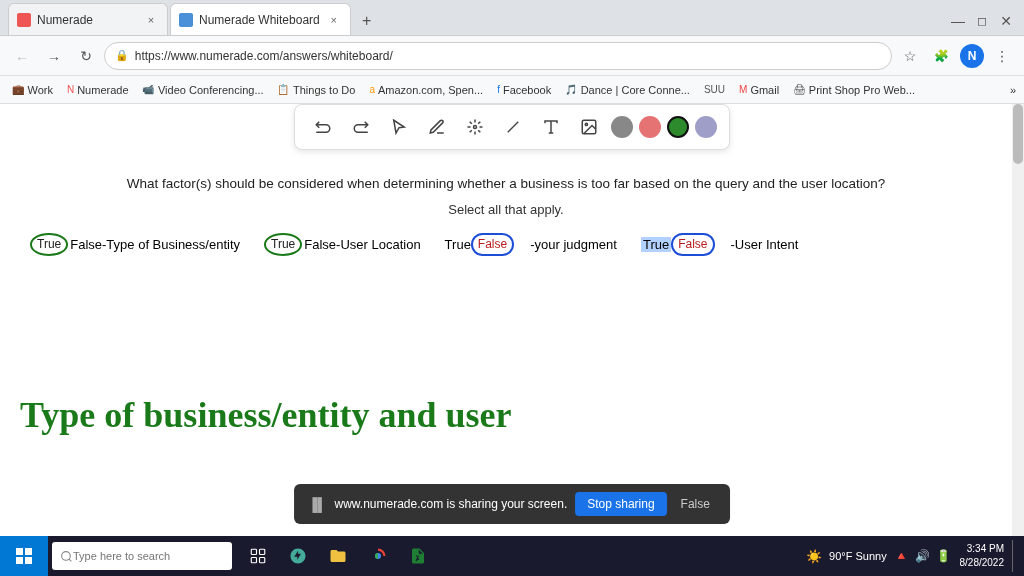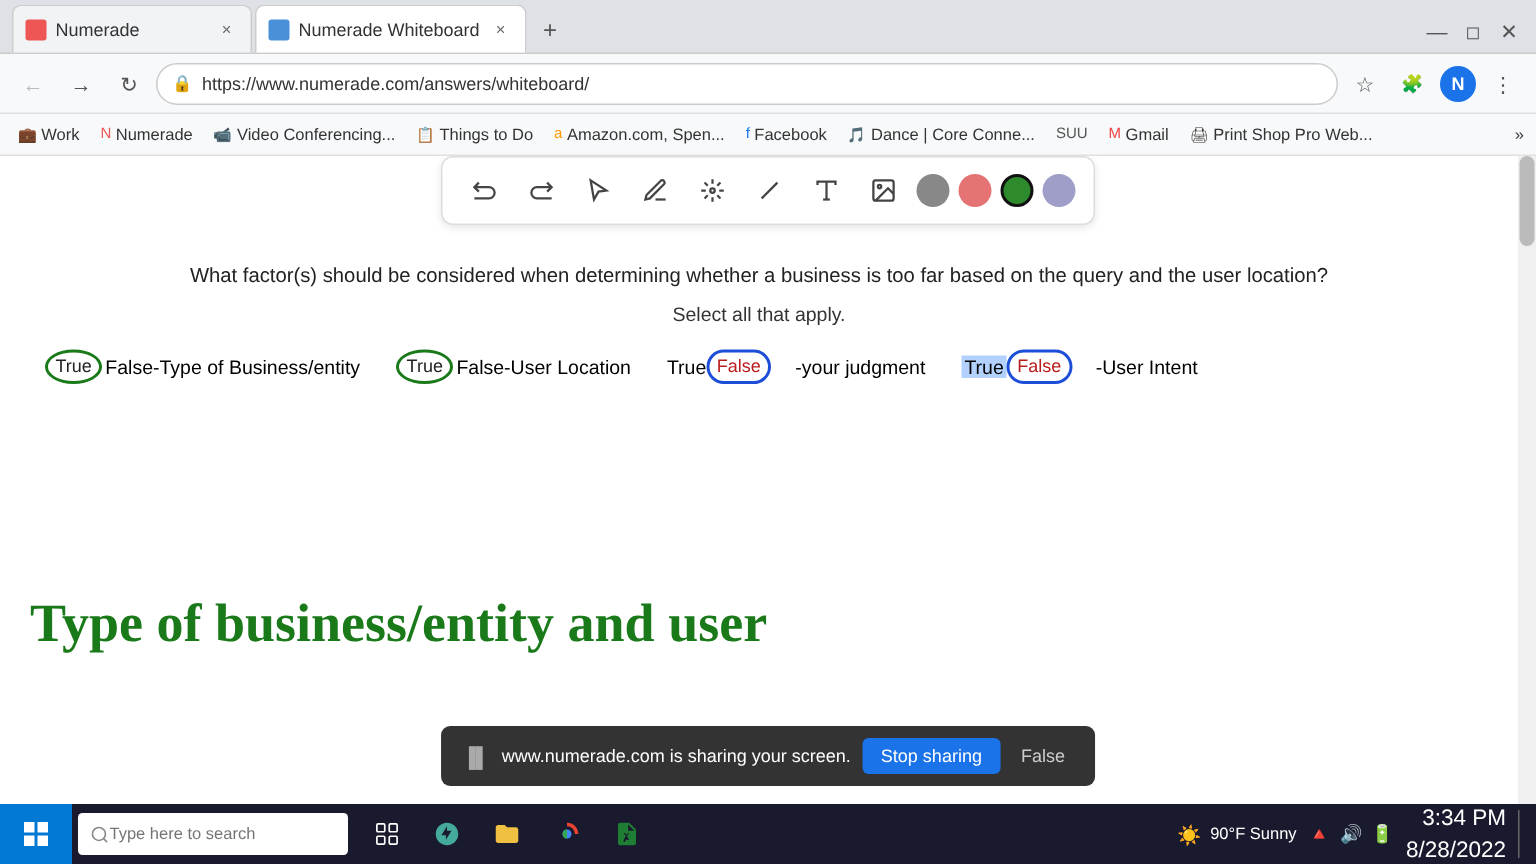--- a/index.html
+++ b/index.html
@@ -20,21 +20,21 @@
       padding: 4px 8px; margin: 0 4px; width: 180px; height: 28px;
     }
     .taskbar-search input { border: none; outline: none; font-size: 11px; width: 100%; color: #333; }
     .taskbar-icons { display: flex; align-items: center; gap: 4px; margin-left: 4px; }
     .taskbar-icon-btn {
       width: 36px; height: 40px; display: flex; align-items: center; justify-content: center;
       cursor: pointer; color: #fff;
     }
     .taskbar-icon-btn svg { width: 18px; height: 18px; }
     .taskbar-right { margin-left: auto; display: flex; align-items: center; gap: 4px; padding-right: 8px; }
-    .taskbar-time { text-align: right; font-size: 15px; line-height: 1.4; }
+    .taskbar-time { text-align: right; font-size: 10px; line-height: 1.4; }
     .taskbar-sys-icons { display: flex; align-items: center; gap: 6px; font-size: 12px; }
 
     
     .browser { position: absolute; top: 0; left: 0; width: 1024px; height: 536px; display: flex; flex-direction: column; }
 
     
     .tab-bar {
       height: 36px; background: #dee1e6; display: flex; align-items: flex-end;
       padding: 0 8px; border-bottom: 1px solid #ccc; gap: 2px;
     }

